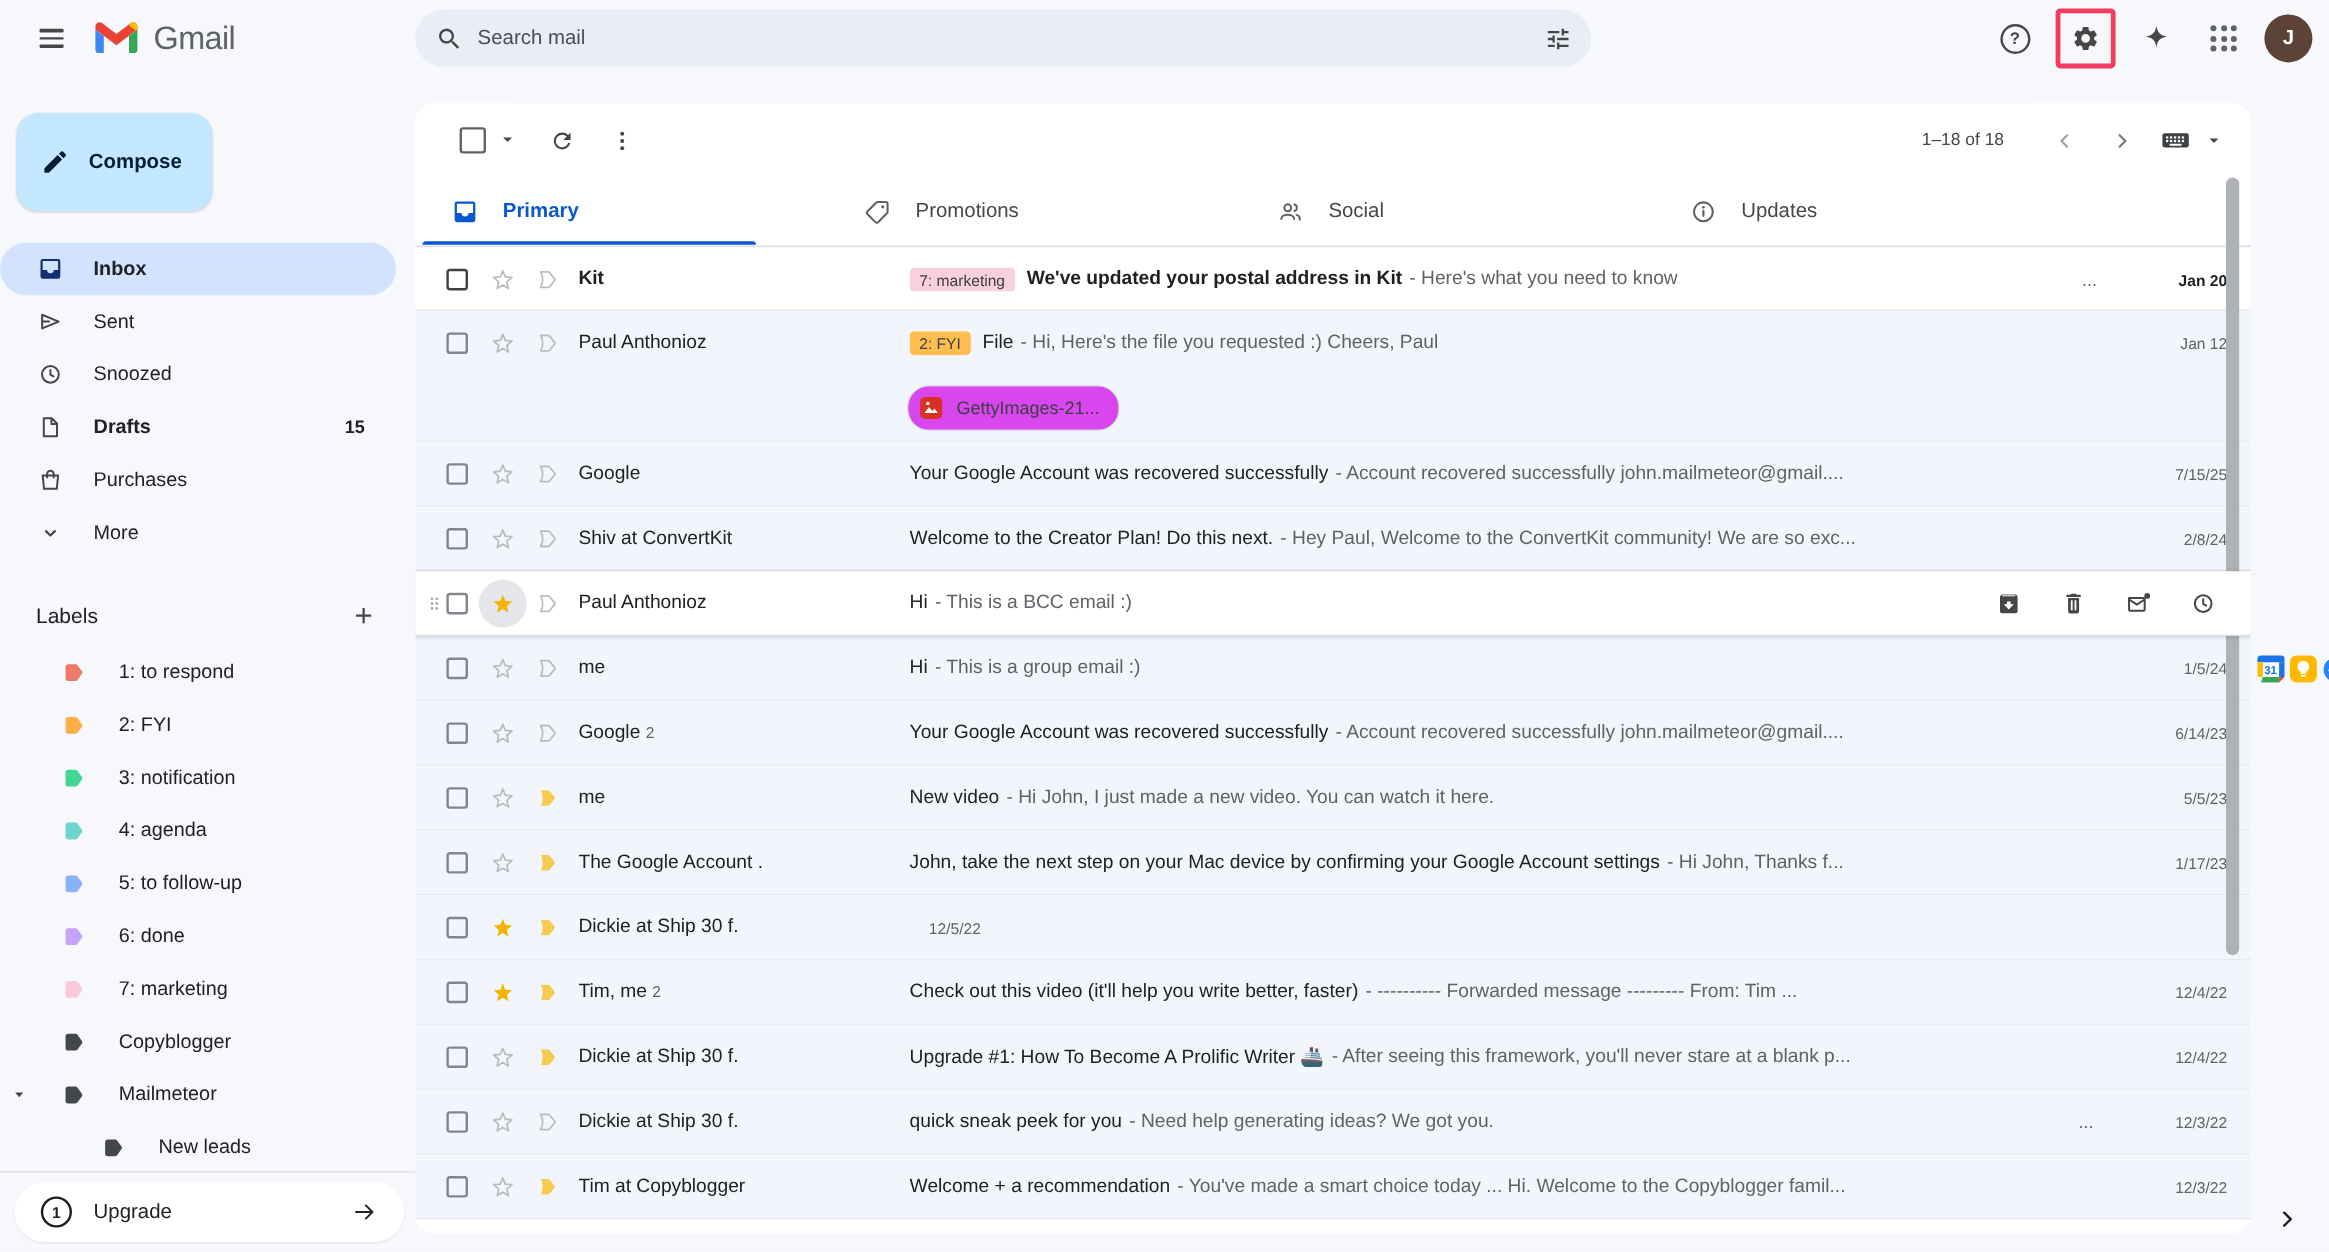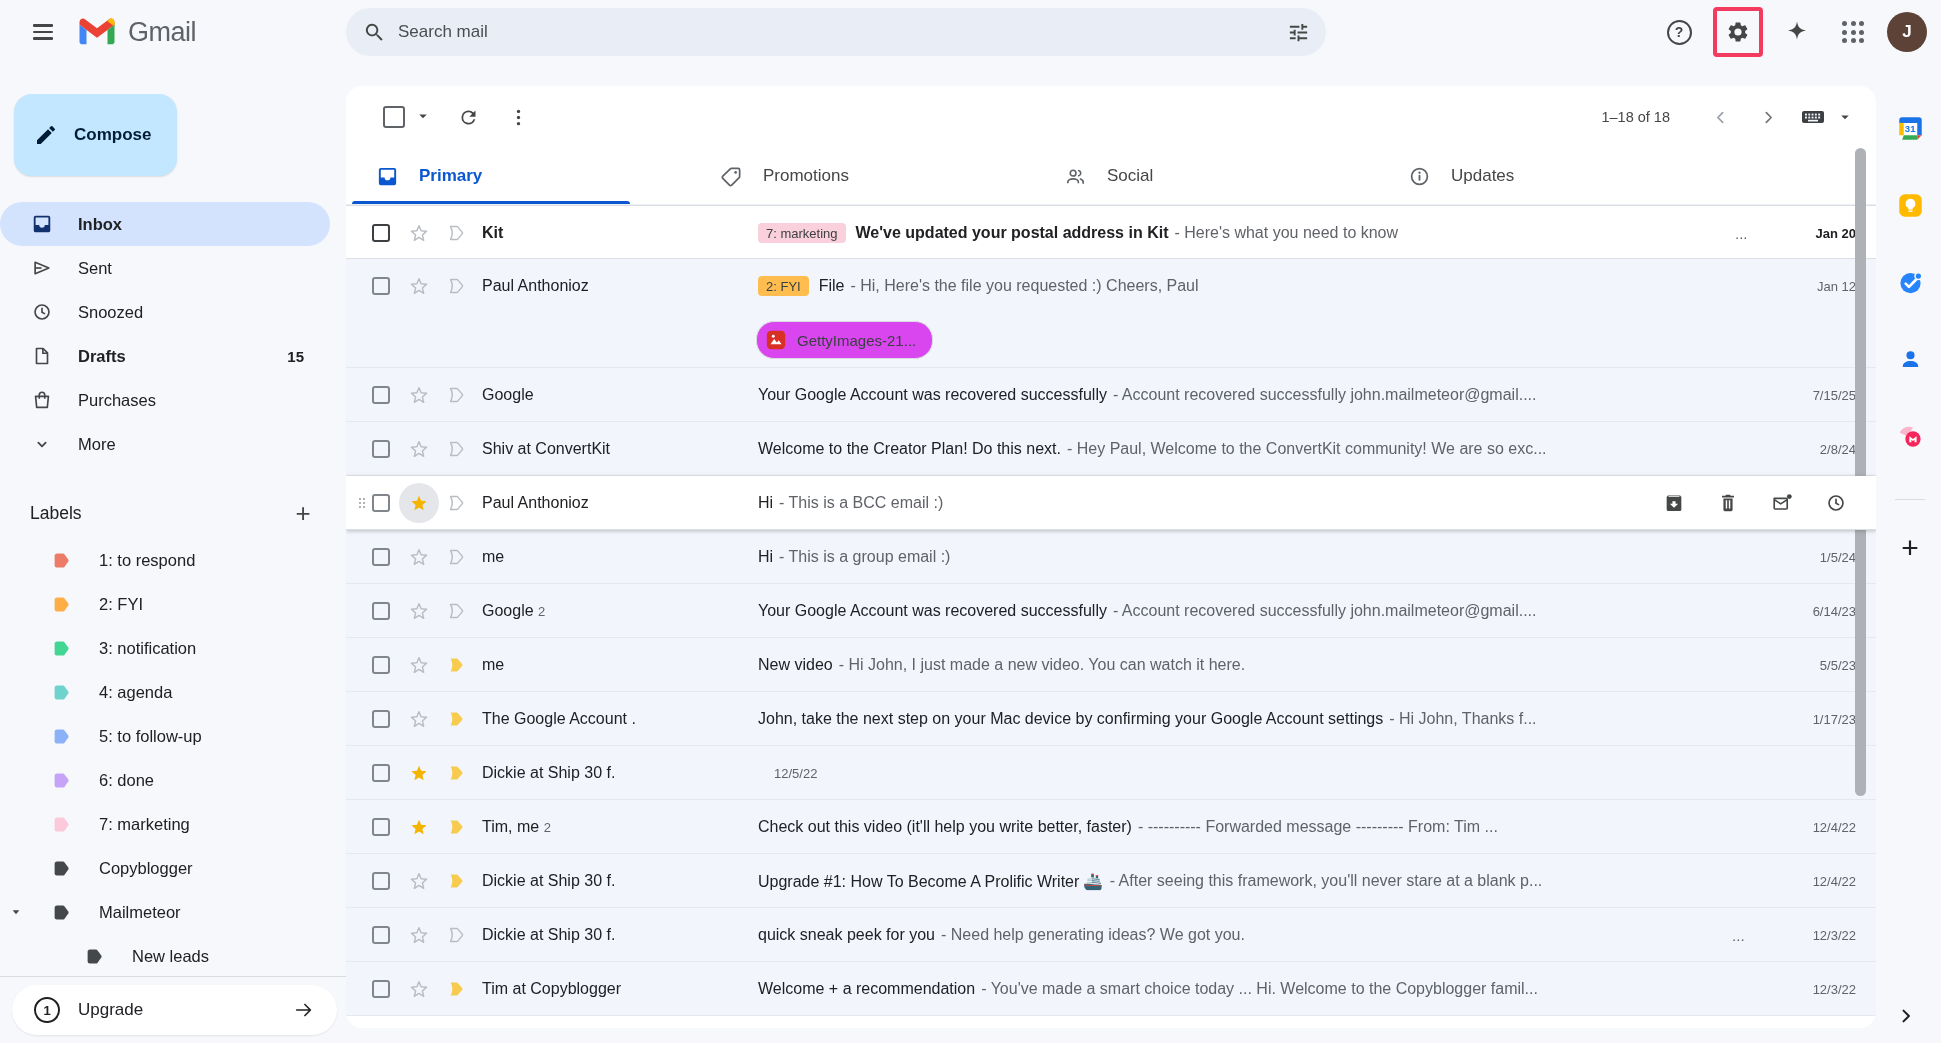--- a/index.html
+++ b/index.html
@@ -91,21 +91,21 @@
   .row.unread .date{color:#202124;font-weight:bold;}
   .actions{display:flex;align-items:center;gap:14px;margin-left:16px;flex:0 0 auto;}
   .act{width:40px;height:40px;border-radius:50%;display:flex;align-items:center;justify-content:center;}
   .act svg{width:22px;height:22px;}
   .att-row{height:55px;display:flex;align-items:center;padding-left:410px;}
   .att-chip{height:36px;border:1px solid #dadce0;background:#d946ef;border-radius:18px;display:inline-flex;align-items:center;gap:10px;padding:0 16px 0 8px;font-size:15px;color:#3c4043;}
   .att-chip svg{width:22px;height:22px;}
   .scrollthumb{position:absolute;top:62px;right:10px;width:11px;height:648px;background:#aeb2b6;border-radius:6px;}
 
   
-  .rail{position:absolute;top:64px;right:0;width:62px;bottom:0;display:flex;flex-direction:column;align-items:center;padding-top:44px;box-sizing:border-box;}
+  .rail{position:absolute;top:64px;right:0;width:62px;bottom:0;display:flex;flex-direction:row;align-items:center;padding-top:44px;box-sizing:border-box;}
   .rail-btn{width:40px;height:40px;display:flex;align-items:center;justify-content:center;border-radius:50%;margin-bottom:37px;}
   .rail-btn svg{width:27px;height:27px;}
   .rail-div{width:30px;height:1px;background:#dadce0;margin:6px 0 28px;}
   .rail-plus{font-size:30px;color:#202124;font-weight:normal;}
   .rail-collapse{position:absolute;right:20px;bottom:12px;width:30px;height:30px;display:flex;align-items:center;justify-content:center;}
   .rail-collapse svg{width:20px;height:20px;}
 </style>
 </head>
 <body>
 

